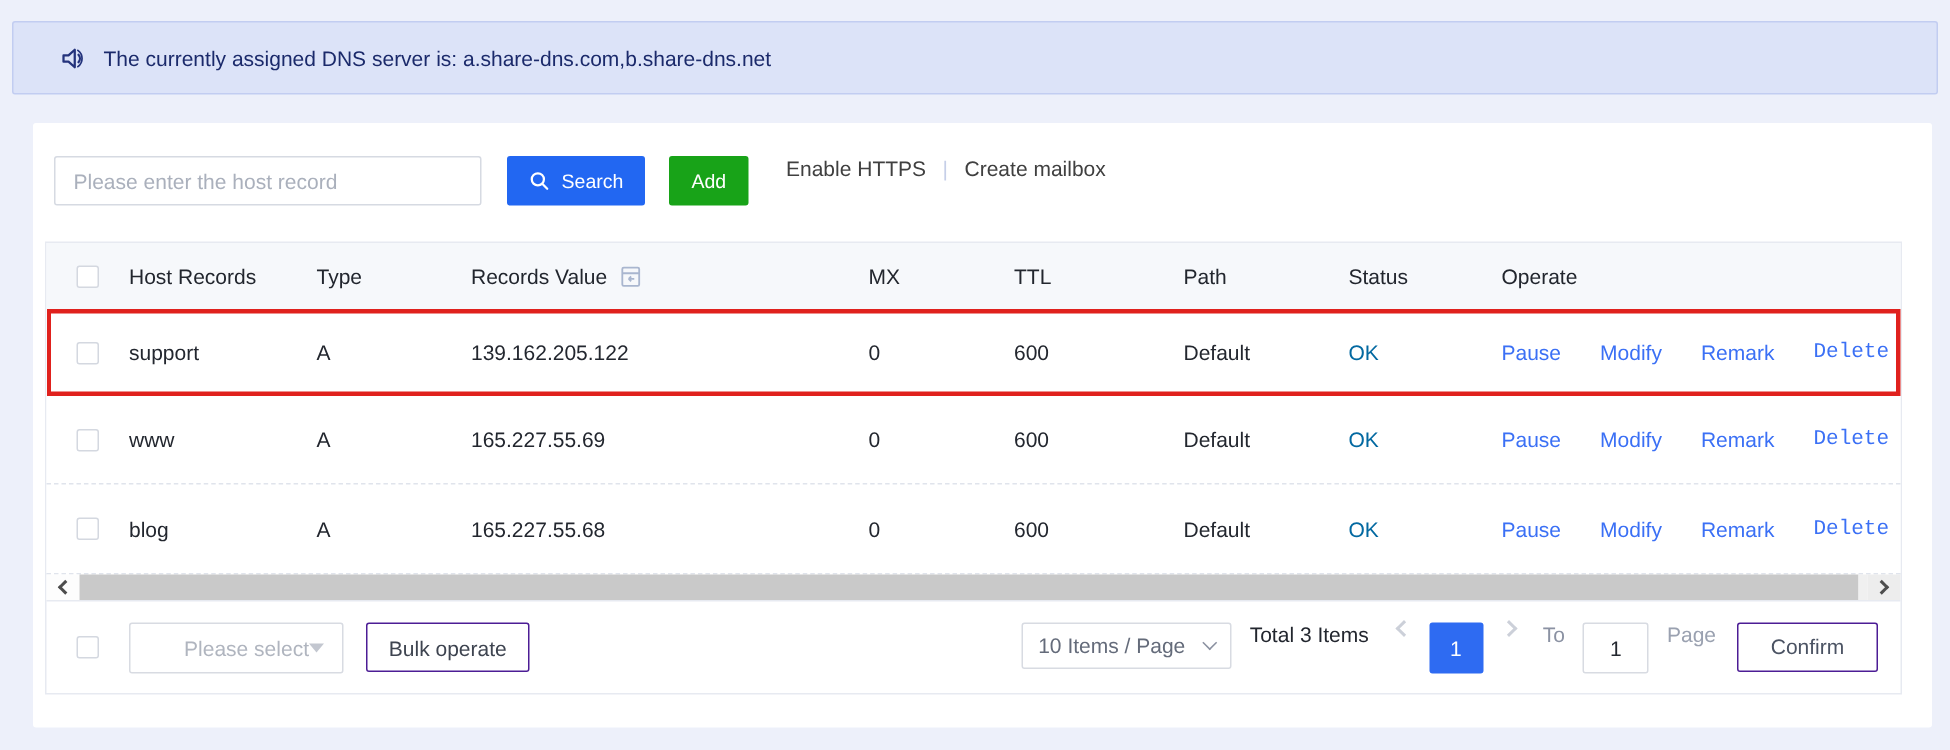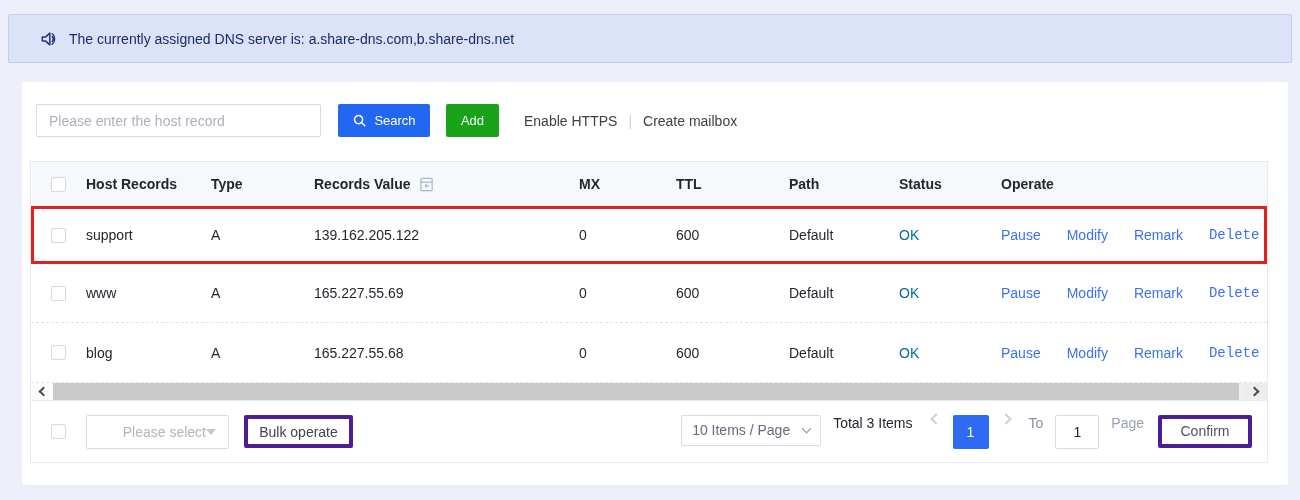--- a/index.html
+++ b/index.html
@@ -21,21 +21,21 @@
   }
   .banner .spk { width:20px; height:20px; margin-right:10px; flex:0 0 auto; }
 
   
   .card {
     position:absolute; left:22px; right:12px; top:82px; height:403px;
     background:#ffffff; border-radius:2px;
   }
 
   
-  .toolbar { display:flex; align-items:center; padding:22px 11px 0 14px; }
+  .toolbar { display:flex; align-items:flex-start; padding:22px 11px 0 14px; }
   .search-input {
     width:285px; height:33px; border:1px solid #d6dae2; border-radius:2px;
     padding:0 12px; font-size:14px; color:#23272f; outline:none;
     font-family:inherit; background:#fff;
   }
   .search-input::placeholder { color:#aab0bc; }
   .btn { height:33px; border:none; border-radius:2px; font-size:13px;
     font-family:inherit; cursor:pointer; display:inline-flex;
     align-items:center; justify-content:center; }
   .btn-search { width:92px; margin-left:17px; background:#2267f2; color:#fff; gap:7px; }
@@ -43,21 +43,21 @@
   .tb-link { color:#404040; text-decoration:none; cursor:pointer; }
   .tb-link.first { margin-left:25px; }
   .tb-sep { color:#c6cfe8; margin:0 11px; }
 
   
   .table-wrap {
     margin:24px 20px 0 8px;
     border:1px solid #e7eaf1;
   }
   .trow { display:flex; align-items:center; }
-  .thead { height:44px; background:#f6f8fb; font-weight:bold; color:#22262e; }
+  .thead { height:44px; background:#f6f8fb; font-weight:normal; color:#22262e; }
   .tbody-row { height:58px; background:#fff; position:relative; }
   .tbody-row.dashed-top { border-top:1px dashed #e0e4ec; height:60px; }
   .tbody-row.highlighted { box-shadow:inset 0 0 0 3px #e0211d; z-index:2; }
   .col-cb      { width:55px; display:flex; justify-content:center; }
   .col-host    { width:125px; }
   .col-type    { width:103px; }
   .col-value   { width:265px; display:flex; align-items:center; gap:8px; }
   .col-mx      { width:97px; }
   .col-ttl     { width:113px; }
   .col-path    { width:110px; }
@@ -97,21 +97,21 @@
   .select-box {
     width:143px; height:33px; border:1px solid #d8dbe2; border-radius:2px;
     display:flex; align-items:center; justify-content:flex-end;
     padding:16px 12px; color:#b0b5bf; cursor:pointer; background:#fff;
   }
   .caret-down {
     width:0; height:0; border-left:5px solid transparent;
     border-right:5px solid transparent; border-top:6px solid #c3c7d0;
   }
   .btn-outline {
-    height:33px; border:4px solid #4c1d95; border-radius:2px; background:#fff;
+    height:33px; border:1px solid #4c1d95; border-radius:2px; background:#fff;
     color:#3e4450; font-size:14px; font-family:inherit; cursor:pointer;
     display:inline-flex; align-items:center; justify-content:center;
   }
   .btn-bulk { width:109px; margin-left:15px; }
   .pager { margin-left:auto; display:flex; align-items:flex-start; }
   .pp-select {
     width:140px; height:31px; border:1px solid #d8dbe2; border-radius:2px;
     display:flex; align-items:center; justify-content:space-between;
     padding:0 10px; color:#646b7a; cursor:pointer; background:#fff;
   }

